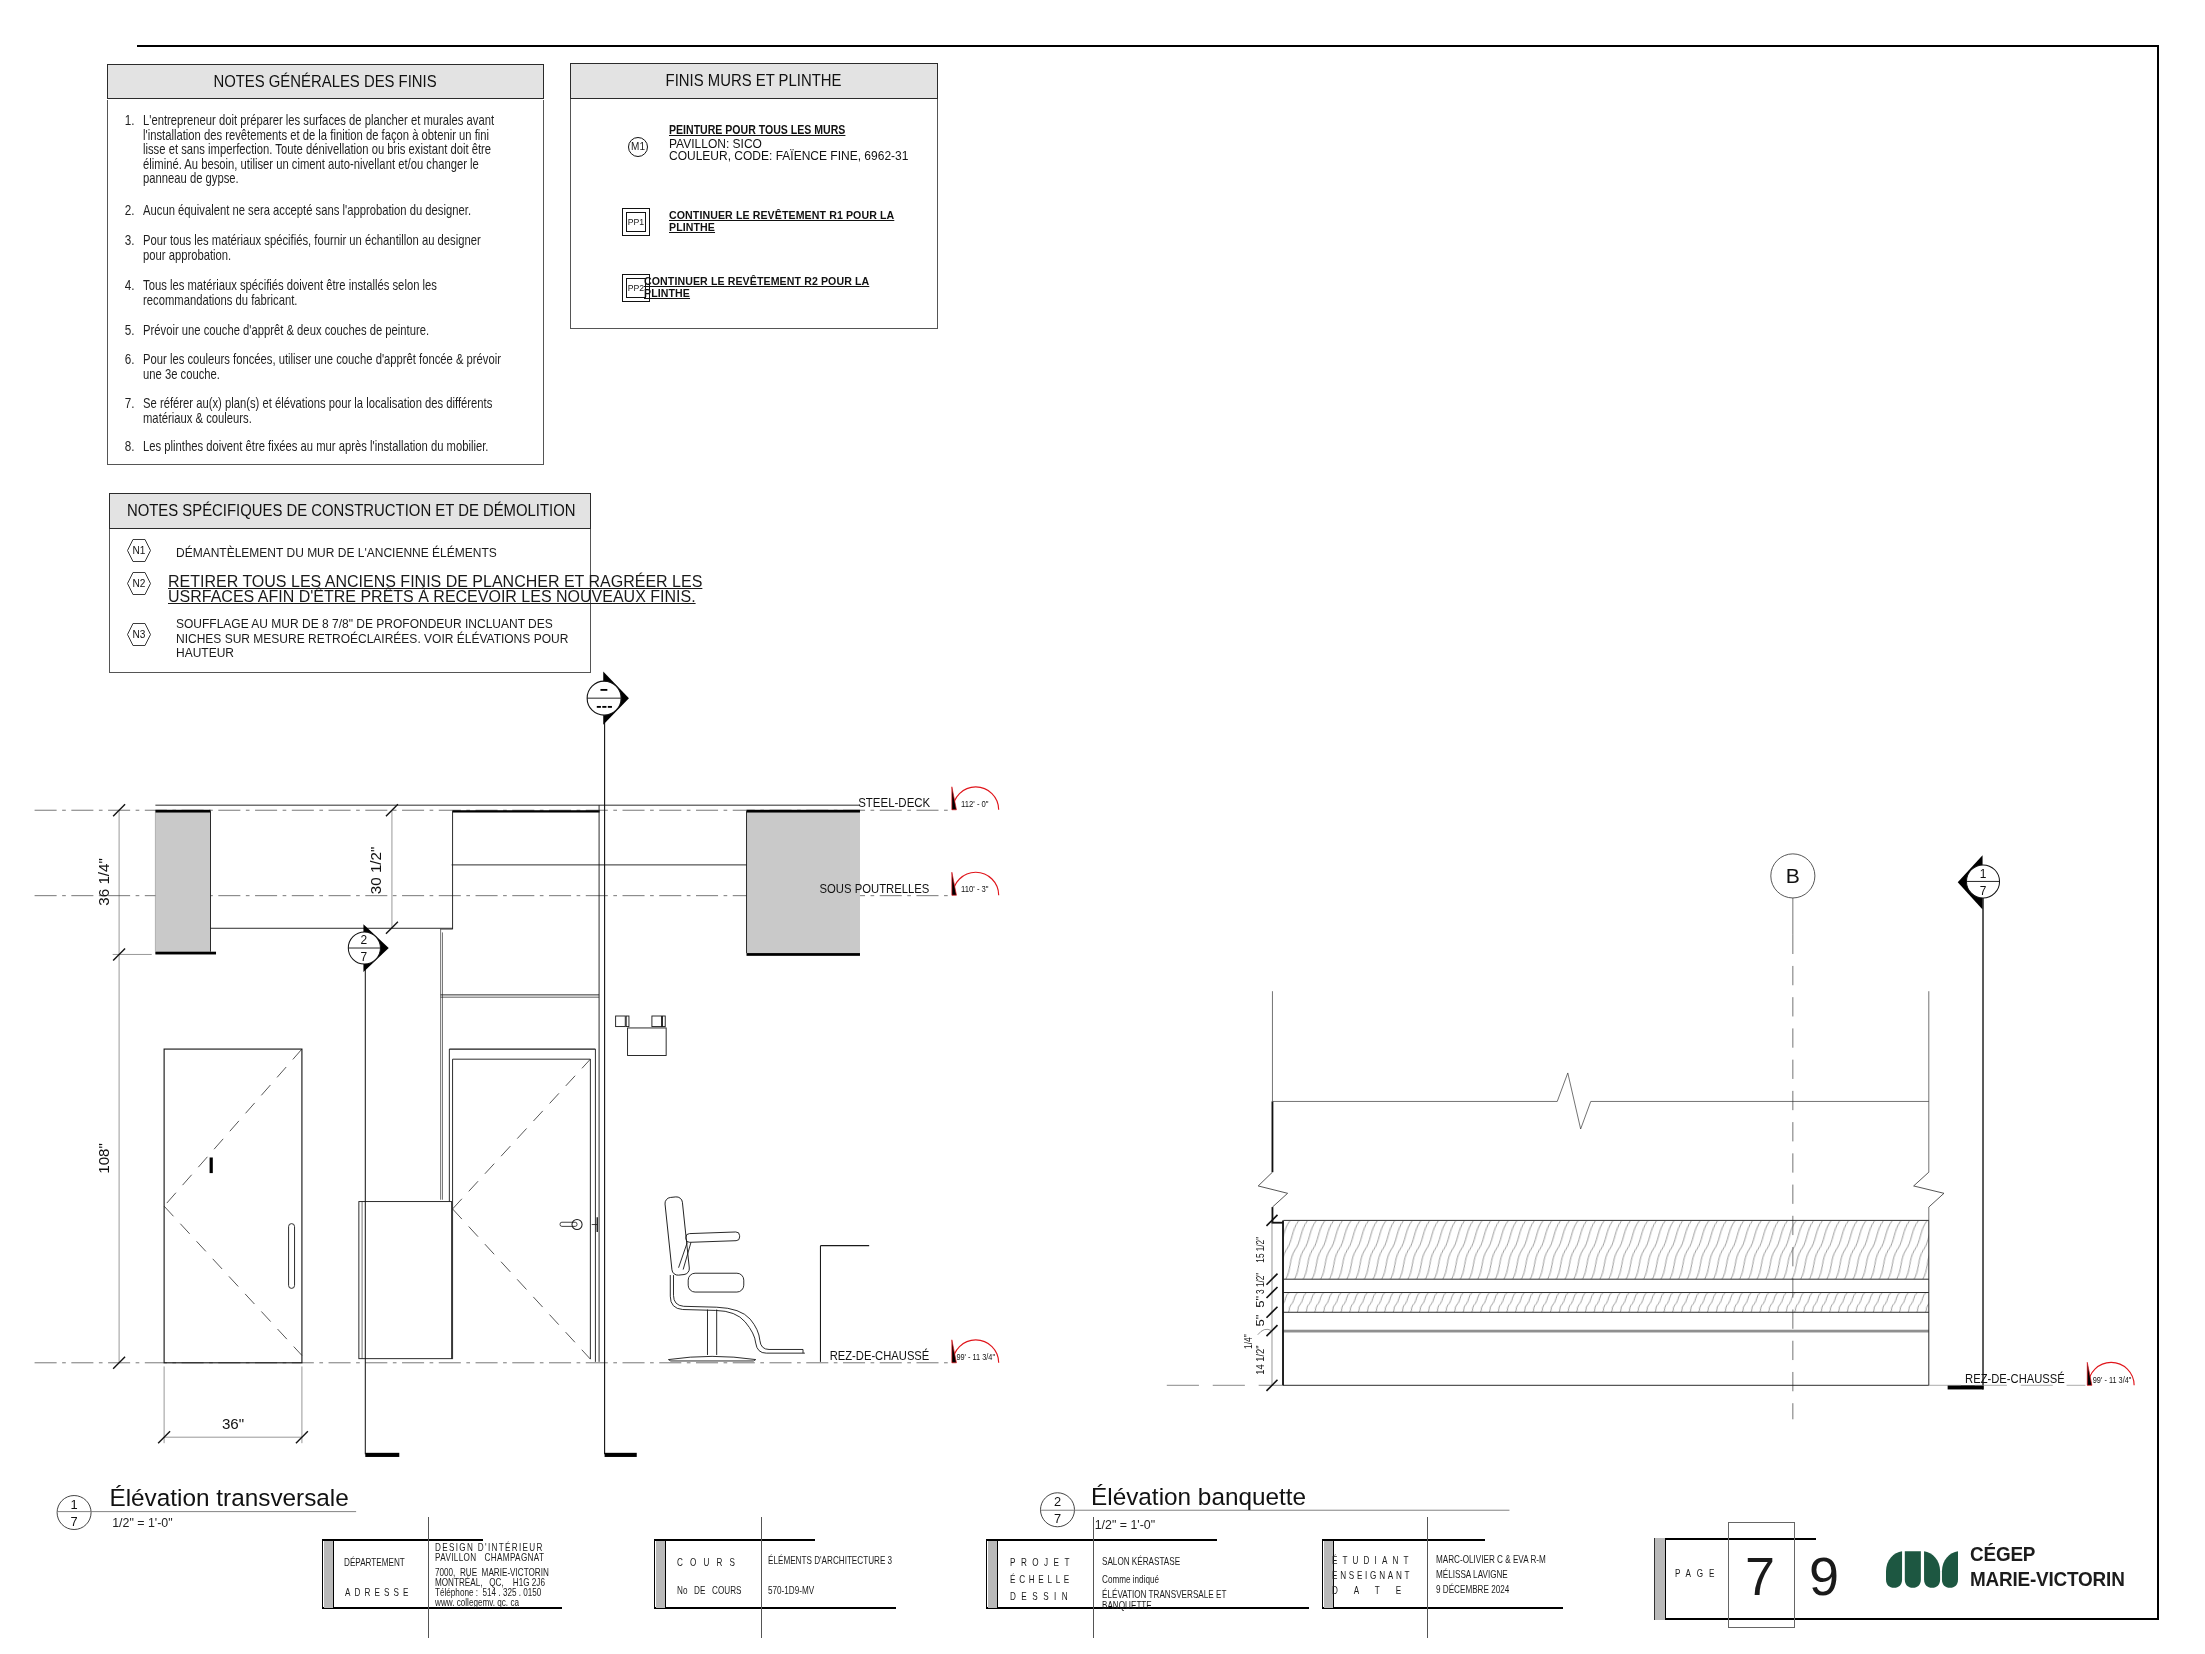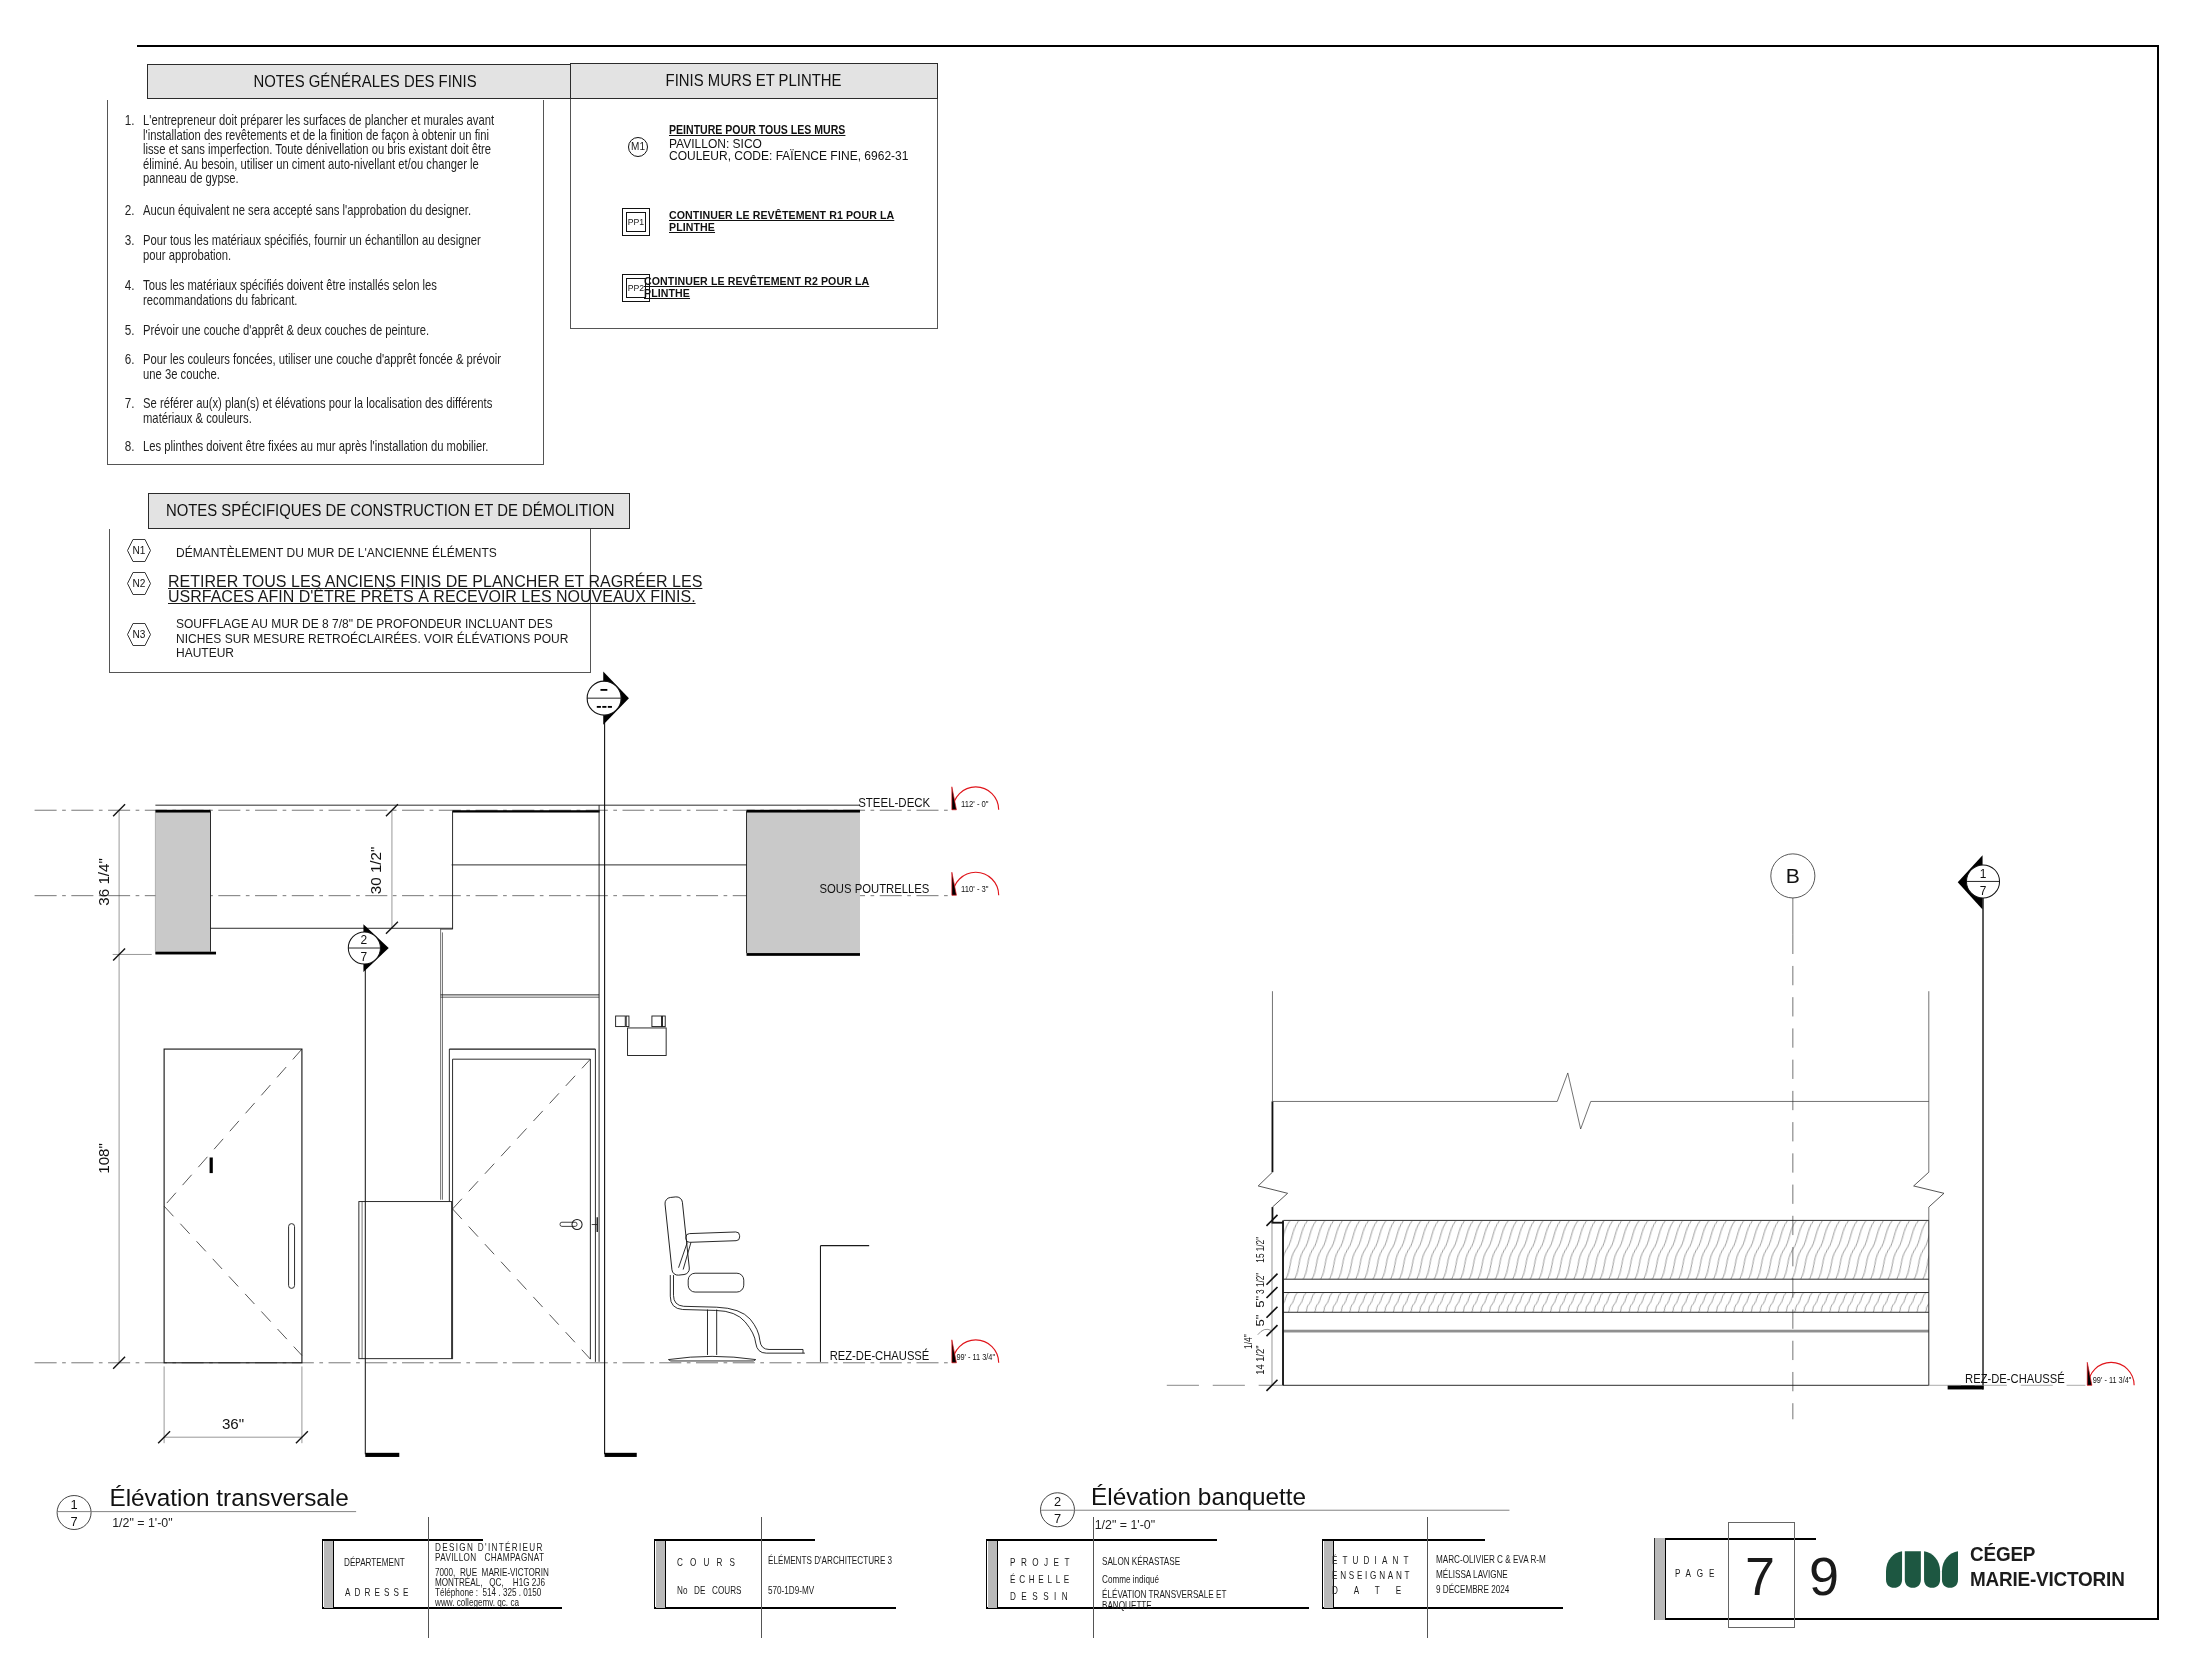--- a/index.html
+++ b/index.html
@@ -17,21 +17,21 @@
   .lbl{white-space:nowrap;}
   .cnd{font-size:11px;transform:scaleX(0.74);transform-origin:0 0;}
 </style>
 </head>
 <body>
 
 <div class="abs" style="left:137px;top:45px;width:2022px;height:2.3px;background:#000;"></div>
 
 <div class="abs" style="left:2157px;top:45px;width:2.3px;height:1575px;background:#000;"></div>
 
-<div class="hdrbox" style="left:107px;top:64px;width:437px;height:35px;margin-left:40px;">
+<div class="hdrbox" style="left:107px;top:64px;width:437px;height:35px;">
   <div class="hdrtitle" style="margin-top:7.8px;"><span>NOTES GÉNÉRALES DES FINIS</span></div>
 </div>
 
 <div class="bodybox" style="left:107px;top:100px;width:437px;height:365px;"></div>
 
 <div class="abs" style="left:107px;top:0px;width:437px;">
   <div class="noteitem" style="top:113px;">
       <span class="num">1.</span>
       <span class="ntxt">L'entrepreneur doit préparer les surfaces de plancher et murales avant<br>l'installation des revêtements et de la finition de façon à obtenir un fini<br>lisse et sans imperfection. Toute dénivellation ou bris existant doit être<br>éliminé. Au besoin, utiliser un ciment auto-nivellant et/ou changer le<br>panneau de gypse.</span>
     </div>
@@ -82,21 +82,21 @@
 <div class="abs" style="left:622px;top:208px;width:28px;height:28px;border:1.1px solid #111;box-sizing:border-box;"></div>
 <div class="abs" style="left:626px;top:212px;width:20px;height:20px;border:0.9px solid #111;box-sizing:border-box;text-align:center;font-size:8.7px;line-height:18.4px;">PP1</div>
 
 <div class="abs ftxt bu" style="left:669px;top:210px;font-size:10.6px;letter-spacing:0.1px;line-height:11.5px;">CONTINUER LE REVÊTEMENT R1 POUR LA<br>PLINTHE</div>
 
 <div class="abs" style="left:622px;top:274px;width:28px;height:28px;border:1.1px solid #111;box-sizing:border-box;"></div>
 <div class="abs" style="left:626px;top:278px;width:20px;height:20px;border:0.9px solid #111;box-sizing:border-box;text-align:center;font-size:8.7px;line-height:18.4px;">PP2</div>
 
 <div class="abs ftxt bu" style="left:644px;top:276px;font-size:10.6px;letter-spacing:0.1px;line-height:11.5px;">CONTINUER LE REVÊTEMENT R2 POUR LA<br>PLINTHE</div>
 
-<div class="hdrbox" style="left:109px;top:493px;width:482px;height:36px;margin-left:39px;">
+<div class="hdrbox" style="left:109px;top:493px;width:482px;height:36px;">
   <div class="hdrtitle" style="margin-top:8.3px;"><span>NOTES SPÉCIFIQUES DE CONSTRUCTION ET DE DÉMOLITION</span></div>
 </div>
 
 <div class="bodybox" style="left:109px;top:529px;width:482px;height:144px;"></div>
 
 <svg class="abs" style="left:127px;top:539px;" width="24" height="23" viewBox="0 0 52 50">
     <polygon points="13,1 39,1 51,25 39,49 13,49 1,25" fill="none" stroke="#222" stroke-width="2"></polygon>
     <text x="26" y="33" text-anchor="middle" font-size="22" font-family="Liberation Sans" fill="#111">N1</text>
   </svg>
 

